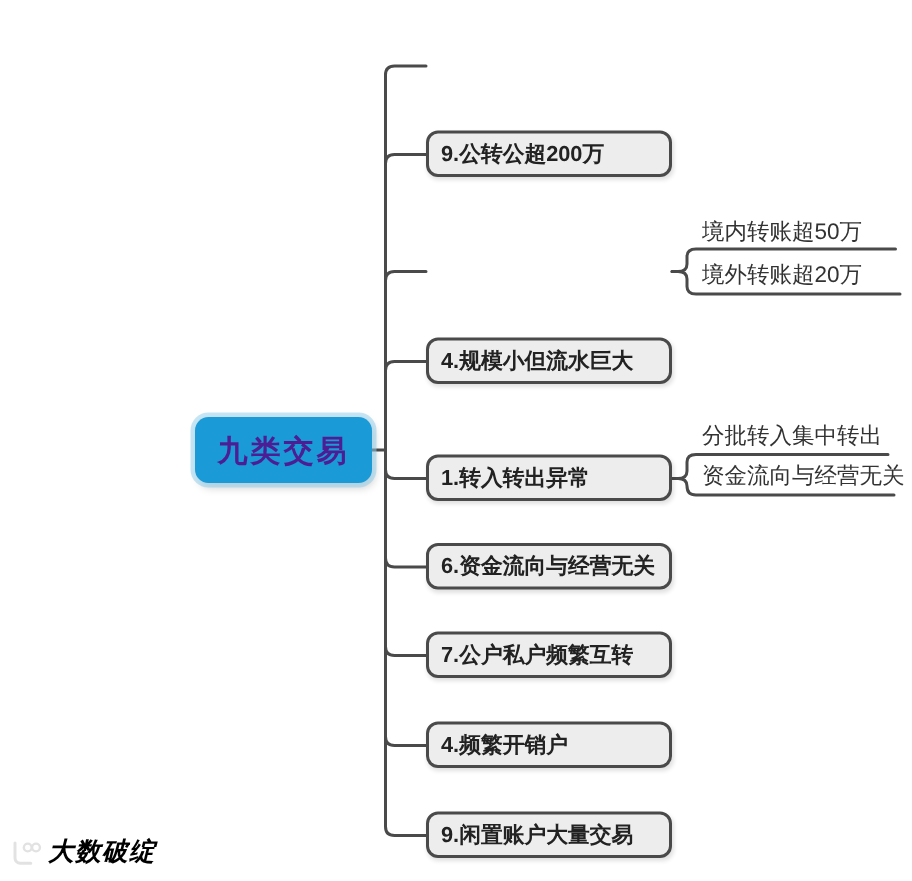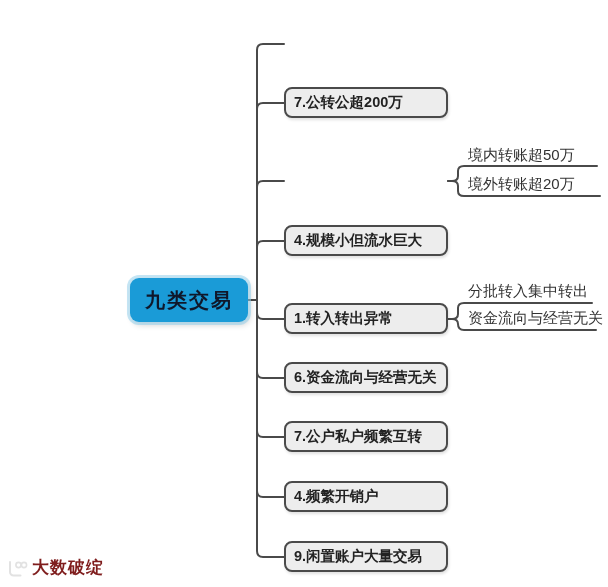--- a/index.html
+++ b/index.html
@@ -10,31 +10,31 @@
   .links{position:absolute;left:0;top:0;}
   .box{
     position:absolute;left:284px;width:164px;height:31px;
     background:#ededed;border:2px solid #4a4a4a;border-radius:8px;
     box-sizing:border-box;display:flex;align-items:center;
     padding-left:8px;font-size:14.5px;font-weight:600;color:#222;
     white-space:nowrap;box-shadow:1px 2px 3px rgba(0,0,0,.12);
   }
   .root{
     position:absolute;left:130px;top:278px;width:118px;height:44px;
-    background:#1a9bd7;border-radius:9px;color:#0f172a;font-size:20px;font-weight:bold;
+    background:#1a9bd7;border-radius:9px;color:#4c1d95;font-size:20px;font-weight:bold;
     display:flex;align-items:center;justify-content:center;letter-spacing:2px;
     box-shadow:0 0 0 3px rgba(150,208,235,.55), 2px 3px 6px rgba(0,0,0,.18);
   }
   .sub{
     position:absolute;font-size:15px;line-height:19px;color:#333;
     white-space:nowrap;font-weight:500;
   }
   .watermark{
     position:absolute;left:6px;top:556px;display:flex;align-items:center;gap:4px;
-    color:#7f1d1d;font-size:17px;font-weight:bold;letter-spacing:1px;
+    color:#000000;font-size:17px;font-weight:bold;letter-spacing:1px;font-style:italic;
   }
 </style>
 </head>
 <body>
 
 <div class="canvas">
 
   <svg class="links" width="608" height="587" viewBox="0 0 608 587">
     <g fill="none" stroke="#4a4a4a" stroke-width="2" stroke-linecap="round">
 
@@ -53,21 +53,21 @@
       <path d="M 448 181 H 452 Q 458 181 458 176 V 171 Q 458 166 464 166 H 597"></path>
       <path d="M 448 181 H 452 Q 458 181 458 186 V 191 Q 458 196 464 196 H 600"></path>
 
       <path d="M 448 319 H 452 Q 458 319 458 314 V 308 Q 458 303 464 303 H 592"></path>
       <path d="M 448 319 H 452 Q 458 319 458 324 Q 458 330 464 330 H 596"></path>
     </g>
   </svg>
 
   <div class="root">九类交易</div>
 
-  <div class="box" style="top:87px">7.公转公超200万</div>
+  <div class="box" style="top:87px">9.公转公超200万</div>
   <div class="box" style="top:225px">4.规模小但流水巨大</div>
   <div class="box" style="top:303px">1.转入转出异常</div>
   <div class="box" style="top:362px">6.资金流向与经营无关</div>
   <div class="box" style="top:421px">7.公户私户频繁互转</div>
   <div class="box" style="top:481px">4.频繁开销户</div>
   <div class="box" style="top:541px">9.闲置账户大量交易</div>
 
   <div class="sub" style="left:468px;top:145px">境内转账超50万</div>
   <div class="sub" style="left:468px;top:174px">境外转账超20万</div>
   <div class="sub" style="left:468px;top:281px">分批转入集中转出</div>

